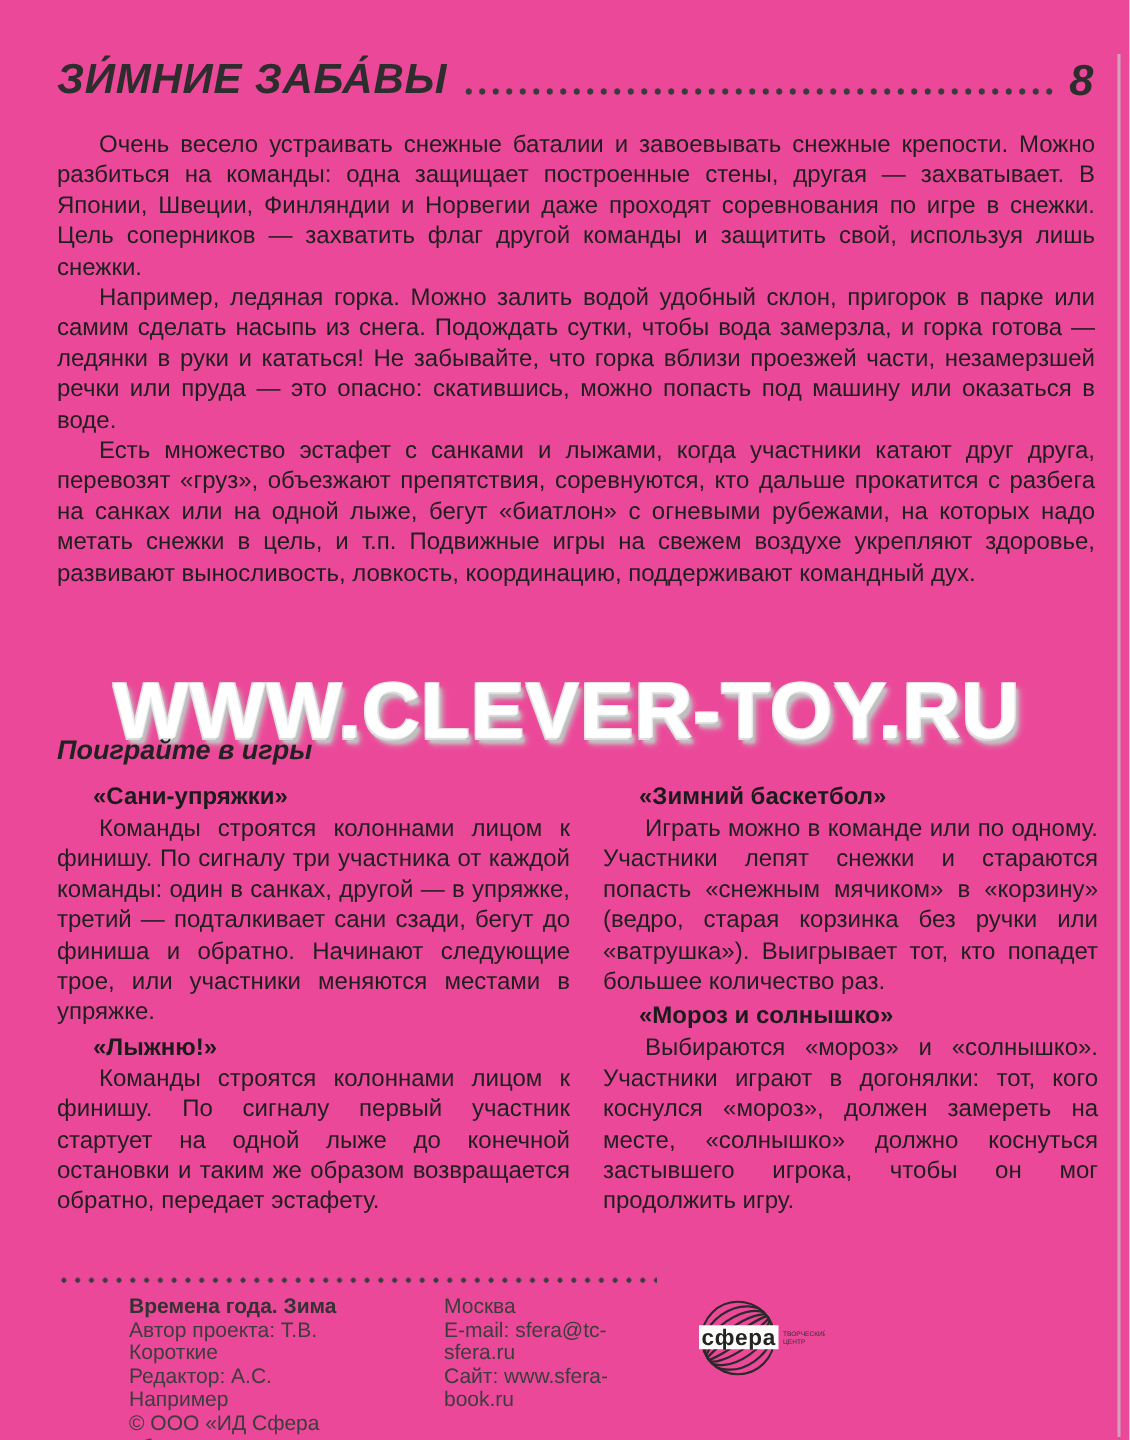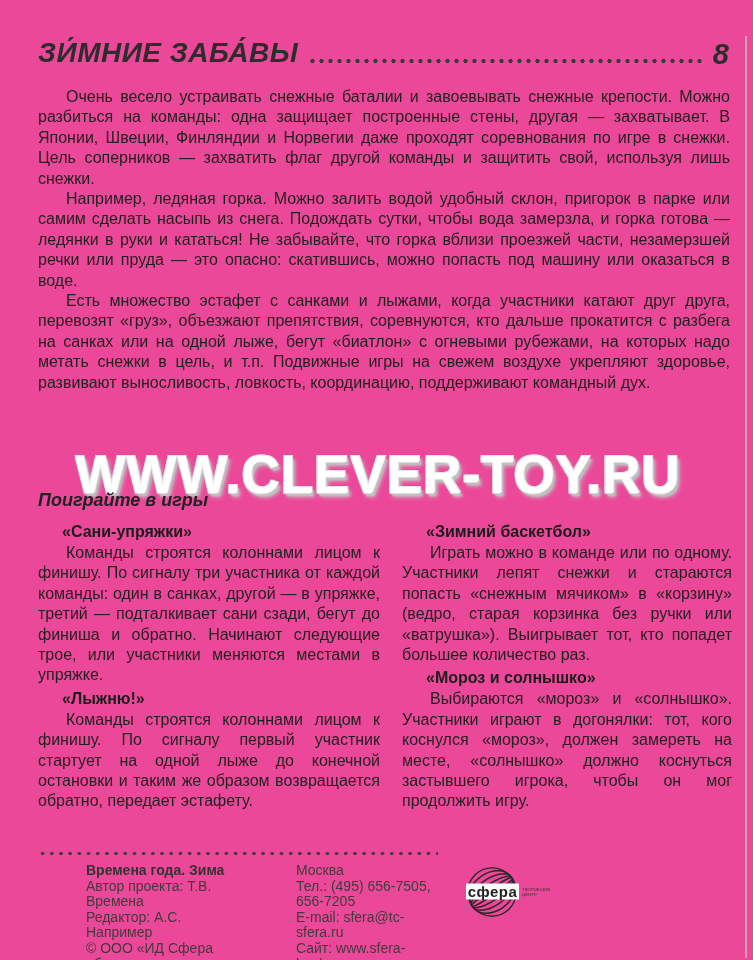--- a/index.html
+++ b/index.html
@@ -96,27 +96,26 @@
       <h3 class="game-title">«Мороз и солнышко»</h3>
       <p class="game-text">Выбираются «мороз» и «солнышко». Участники играют в догонялки: тот, кого коснулся «мороз», должен замереть на месте, «солнышко» должно коснуться застывшего игрока, чтобы он мог продолжить игру.</p>
     </div>
   </div>
 
   <footer class="footer">
     <div class="dots-sep"></div>
     <div class="footer-cols">
       <div class="f-col f-col-imprint">
         <div class="f-line-bold">Времена года. Зима</div>
-        <div>Автор проекта: Т.В. Времена</div>
+        <div>Автор проекта: Т.В. Короткие</div>
         <div>Редактор: А.С. Например</div>
         <div>© ООО «ИД Сфера образования»</div>
       </div>
       <div class="f-col f-col-contacts">
         <div>Москва</div>
-        <div>Тел.: (495) 656-7505, 656-7205</div>
         <div>E-mail: sfera@tc-sfera.ru</div>
         <div>Сайт: www.sfera-book.ru</div>
       </div>
       <div class="logo-wrap">
         <svg width="84" height="54" viewBox="0 0 84 54">
           <defs>
             <clipPath id="lc">
                 <circle cx="26" cy="27" r="25"></circle>
               </clipPath>
           </defs>

